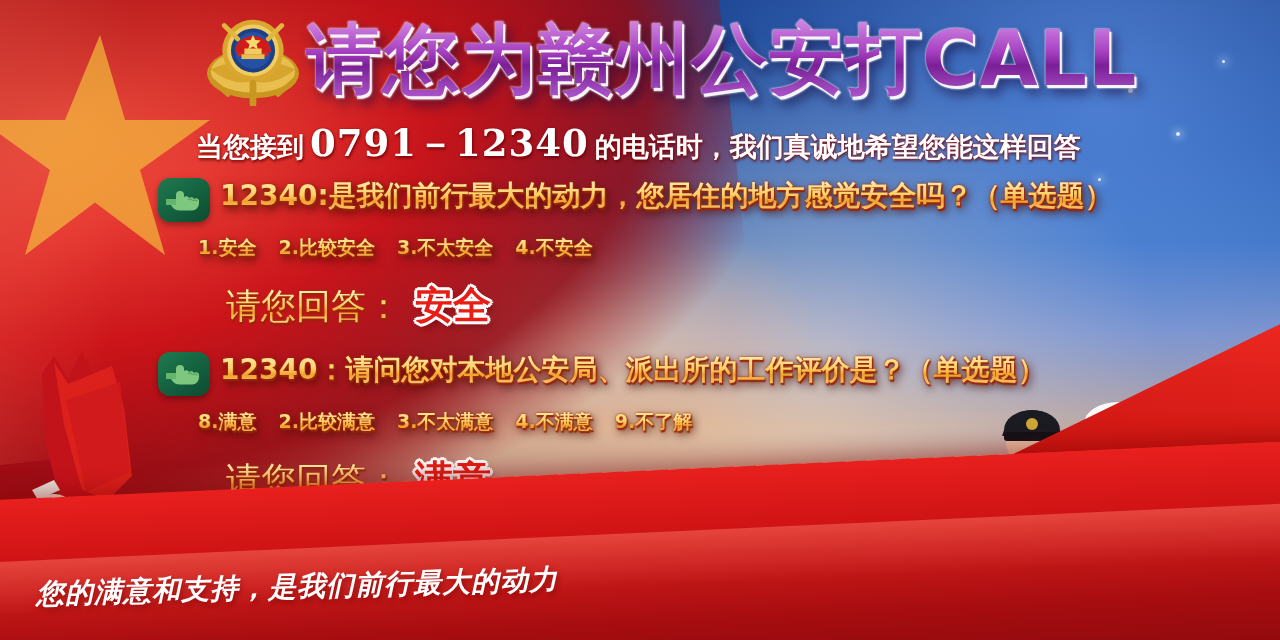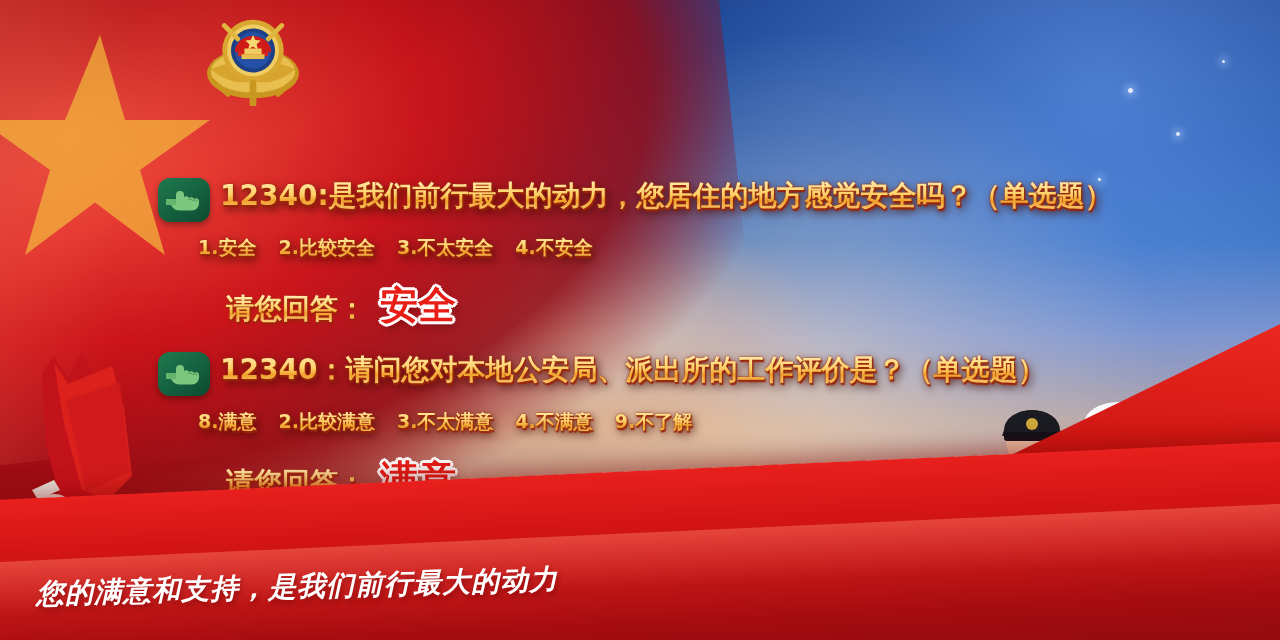--- a/index.html
+++ b/index.html
@@ -152,21 +152,21 @@
     -webkit-background-clip:text;background-clip:text;-webkit-text-fill-color:transparent;
     filter:drop-shadow(0 0 1px #a8300c) drop-shadow(1px 2px 0 rgba(150,35,8,.9)) drop-shadow(2px 3px 4px rgba(60,10,0,.55));
   }
   .qopts span{margin-right:22px;}
   .qopts span:last-child{margin-right:0;}
 
   .answer-row{
     position:absolute;left:68px;top:104px;white-space:nowrap;
   }
   .answer-label{
-    font-size:28px;font-weight:bold;
+    font-size:35px;font-weight:normal;
     font-family:"DejaVu Sans","Liberation Sans",sans-serif;
     color:#ffd477;
     background:linear-gradient(180deg,#fff3c4 0%,#ffd066 48%,#f0a22c 64%,#ffdf9a 100%);
     -webkit-background-clip:text;background-clip:text;-webkit-text-fill-color:transparent;
     filter:drop-shadow(0 0 1px #a8300c) drop-shadow(1px 2px 0 rgba(150,35,8,.9));
   }
   .answer-value{
     font-size:38px;font-weight:bold;margin-left:14px;
     font-family:"DejaVu Sans","Liberation Sans",sans-serif;
     color:#e81d16;
@@ -262,21 +262,25 @@
       <path d="M31,40 a19,17 0 0 1 38,0 z" fill="#cf1c18"></path>
       <rect x="38" y="42" width="24" height="5" fill="#e8bf4e"></rect>
       <rect x="41" y="36" width="18" height="6" fill="#f0cd63"></rect>
       <path d="M50,22 l2.4,5.2 5.6,.5 -4.2,3.8 1.2,5.5 -5-3 -5,3 1.2,-5.5 -4.2,-3.8 5.6,-.5 z" fill="#f6d96f"></path>
       <path d="M20,12 L34,26 M80,12 L66,26" stroke="#e0b63f" stroke-width="5" stroke-linecap="round"></path>
       <path d="M8,70 L24,84 M92,70 L76,84" stroke="#c9971f" stroke-width="5" stroke-linecap="round"></path>
       <path d="M50,72 L50,94" stroke="#c9971f" stroke-width="7" stroke-linecap="round"></path>
     </svg>
   </div>
 
-
+  <div class="title">请您为赣州公安打CALL</div>
+
+  <div class="subtitle">
+    <span>当您接到</span><span class="phone">0791－12340</span><span>的电话时，我们真诚地希望您能这样回答</span>
+  </div>
 
   <div class="qblock q1">
     <div class="hand-icon">
       <svg viewBox="0 0 40 30">
         <path d="M2,14 h10 v-4 a4,4 0 0 1 8,0 v2 a3.2,3.2 0 0 1 5,1 a3.2,3.2 0 0 1 5,1 a3.2,3.2 0 0 1 5,1.2 v3.4 a7,7 0 0 1 -7,7 h-12 a10,10 0 0 1 -9,-5.6 z" fill="#7ec77f"></path>
         <path d="M2,14 h10 v6 H2 z" fill="#62b56b"></path>
         <path d="M24,15 a2.6,2.6 0 0 1 4.4,.5 M29,16 a2.6,2.6 0 0 1 4.4,.5" stroke="#4f9c59" stroke-width="1.1" fill="none"></path>
       </svg>
     </div>
     <div class="qtext">12340:是我们前行最大的动力，您居住的地方感觉安全吗？（单选题）</div>

